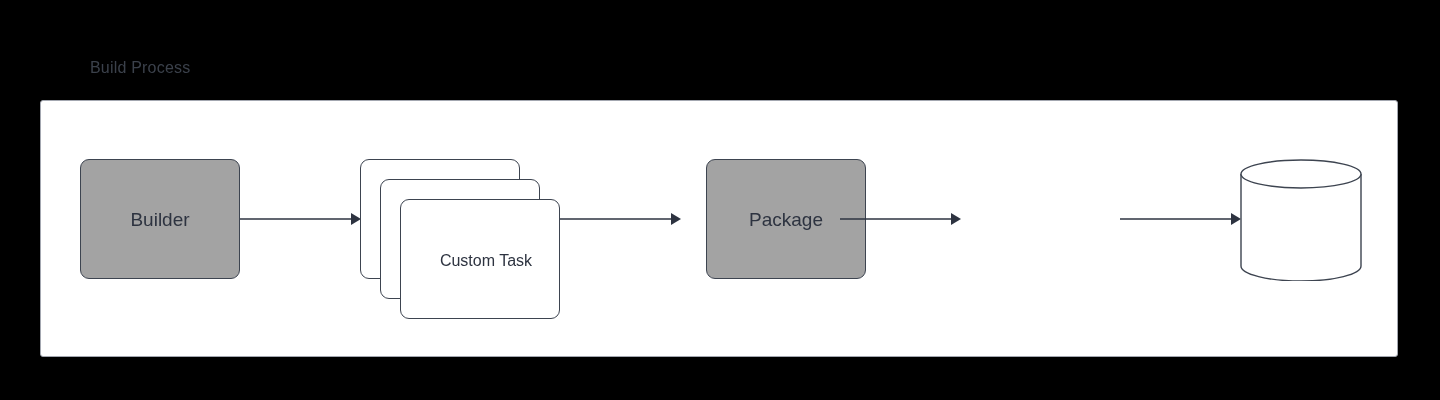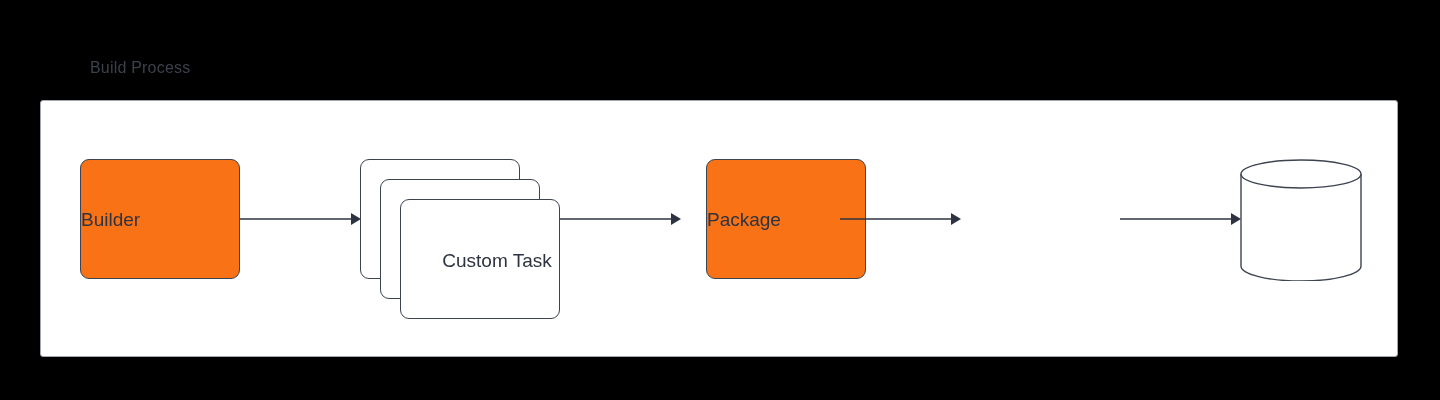--- a/index.html
+++ b/index.html
@@ -32,51 +32,52 @@
     width: 1358px;
     height: 257px;
     background: #ffffff;
     border: 1px solid #a3a7b0;
     border-radius: 3px;
     box-sizing: border-box;
   }
   .node {
     position: absolute;
     box-sizing: border-box;
-    background: #f97316;
+    background: #a3a3a3;
     border: 1px solid #3d4450;
     border-radius: 9px;
     display: flex;
     align-items: center;
+    justify-content: center;
     text-align: center;
     color: #2d3340;
     font-size: 19px;
     line-height: 25px;
   }
   .stack-card {
     position: absolute;
     box-sizing: border-box;
     width: 160px;
     height: 120px;
     background: #ffffff;
     border: 1px solid #3d4450;
     border-radius: 9px;
     overflow: hidden;
   }
   .stack-card .card-label {
     position: absolute;
-    left: 16px;
+    left: 5px;
     top: 0;
     width: 160px;
     height: 120px;
     display: flex;
     align-items: center;
     justify-content: center;
     color: #2d3340;
-    font-size: 19px;
+    font-size: 16px;
     line-height: 25px;
     white-space: nowrap;
   }
   .cylinder {
     position: absolute;
   }
   .cylinder-label {
     position: absolute;
     left: 0;
     right: 0;

